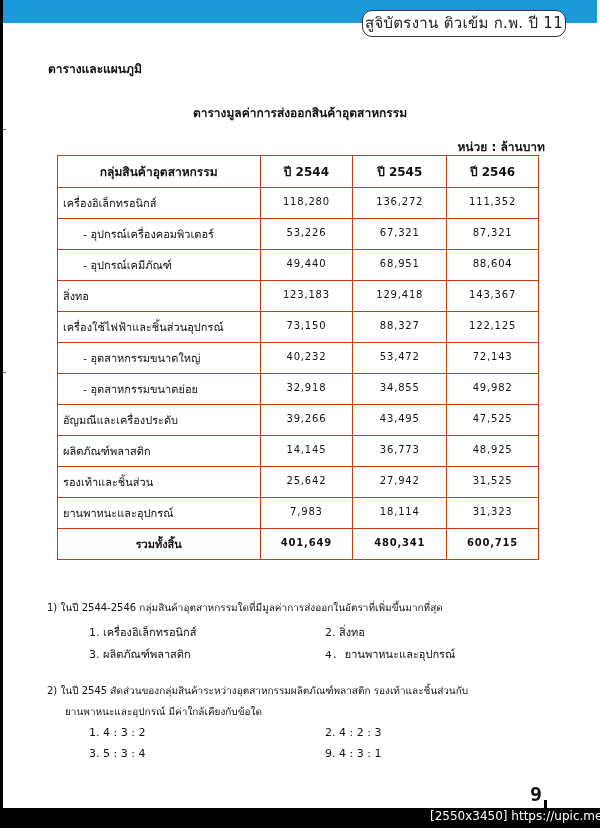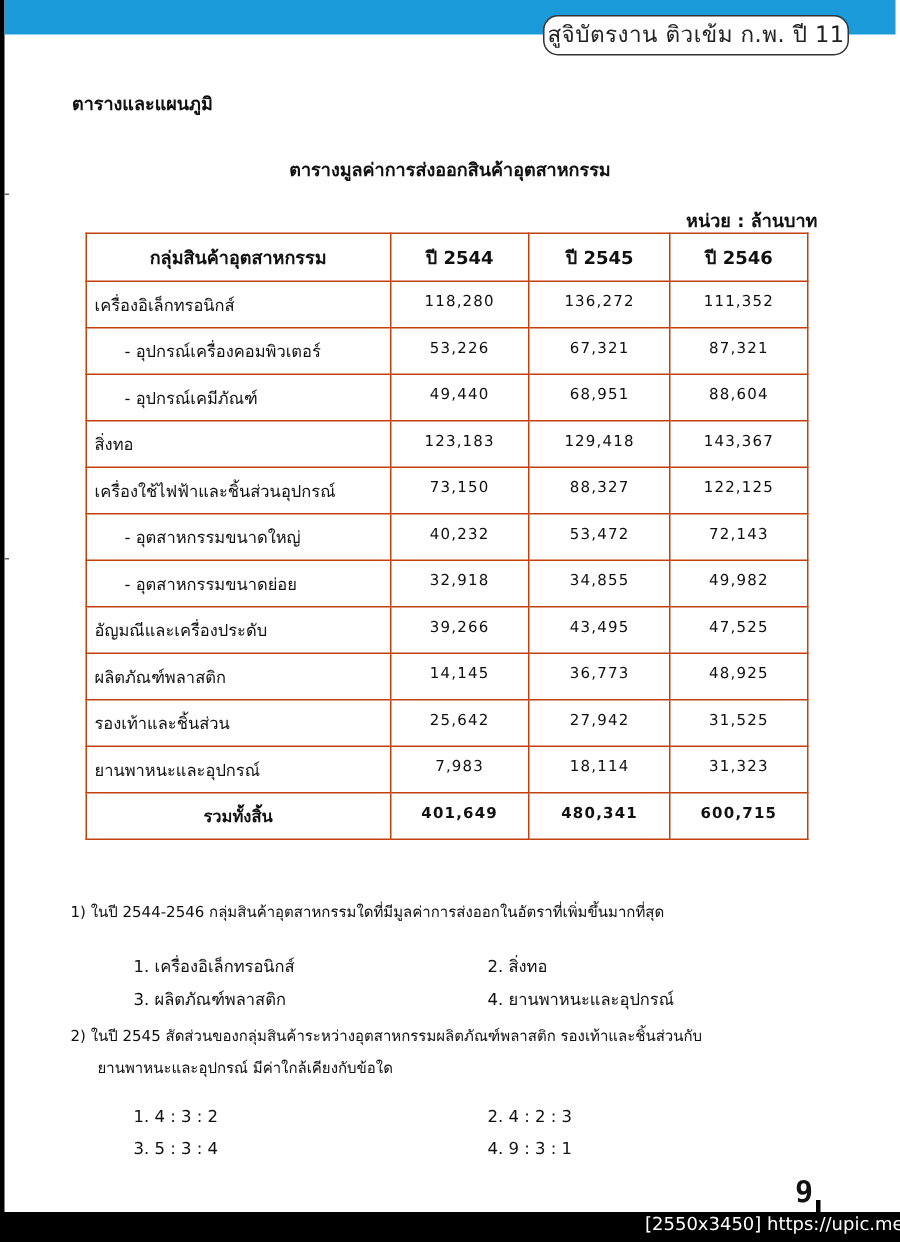--- a/index.html
+++ b/index.html
@@ -19,21 +19,21 @@
   table.data td, table.data th { border:1px solid #c2410c; font-size:11px; height:31px; padding:0; }
   table.data th { font-weight:bold; text-align:center; vertical-align:middle; font-size:12px; }
   table.data td.name { text-align:left; vertical-align:top; padding:6px 0 0 5px; box-sizing:border-box; }
   table.data td.name.sub { padding-left:25px; }
   table.data td.num { text-align:center; vertical-align:top; padding-top:8px; box-sizing:border-box; font-family:"DejaVu Sans", sans-serif; letter-spacing:0.8px; font-size:10px; }
   table.data tr.total td { font-weight:bold; }
   table.data tr.total td.name { text-align:center; padding-left:0; }
   col.c1 { width:203px; } col.c2 { width:93px; } col.c3 { width:94px; } col.c4 { width:92px; }
 
   .q { position:absolute; font-size:10px; }
-  .opt { position:absolute; font-size:11px;margin-top:12px; }
+  .opt { position:absolute; font-size:11px; }
   .pagenum { position:absolute; left:527px; top:782px; font-size:20px; font-weight:bold; font-family:"DejaVu Sans Mono", monospace; }
   .pagetick { position:absolute; left:541px; top:800px; width:3px; height:8px; background:#000; }
   .footer { position:absolute; left:430px; top:809px; font-size:12px; color:#fff; font-family:"DejaVu Sans", sans-serif; white-space:nowrap; }
 </style>
 </head>
 <body>
 
 <div class="page">
   <div class="topbar"></div>
   <div class="pill">สูจิบัตรงาน ติวเข้ม ก.พ. ปี 11</div>
@@ -131,26 +131,26 @@
       <td class="num">480,341</td>
       <td class="num">600,715</td>
     </tr>
   </tbody>
     </table>
 
   <div class="q" style="left:44px; top:600px;">1) ในปี 2544-2546 กลุ่มสินค้าอุตสาหกรรมใดที่มีมูลค่าการส่งออกในอัตราที่เพิ่มขึ้นมากที่สุด</div>
   <div class="opt" style="left:86px; top:623px;">1. เครื่องอิเล็กทรอนิกส์</div>
   <div class="opt" style="left:322px; top:623px;">2. สิ่งทอ</div>
   <div class="opt" style="left:86px; top:645px;">3. ผลิตภัณฑ์พลาสติก</div>
-  <div class="opt" style="left:322px; top:645px;">4. ยานพาหนะและอุปกรณ์</div>
+  <div class="opt" style="left:322px; top:645px;font-family:Liberation Mono, monospace;">4. ยานพาหนะและอุปกรณ์</div>
 
   <div class="q" style="left:44px; top:683px;">2) ในปี 2545 สัดส่วนของกลุ่มสินค้าระหว่างอุตสาหกรรมผลิตภัณฑ์พลาสติก รองเท้าและชิ้นส่วนกับ</div>
   <div class="q" style="left:62px; top:704px;">ยานพาหนะและอุปกรณ์ มีค่าใกล้เคียงกับข้อใด</div>
   <div class="opt" style="left:86px; top:726px;">1. 4 : 3 : 2</div>
   <div class="opt" style="left:322px; top:726px;">2. 4 : 2 : 3</div>
   <div class="opt" style="left:86px; top:747px;">3. 5 : 3 : 4</div>
-  <div class="opt" style="left:322px; top:747px;">4. 9 : 3 : 1</div>
+  <div class="opt" style="left:322px; top:747px;">9. 4 : 3 : 1</div>
 
   <div class="pagenum">9</div>
   <div class="pagetick"></div>
 </div>
 
 <div class="footer">[2550x3450] https://upic.me/</div>
 
 </body></html>

